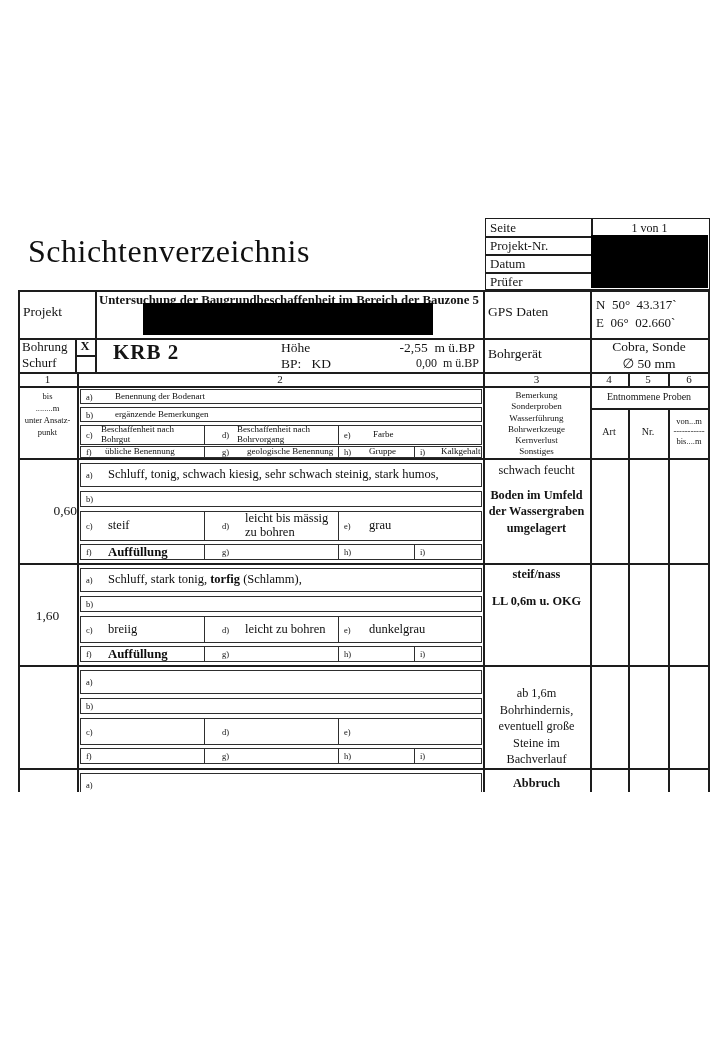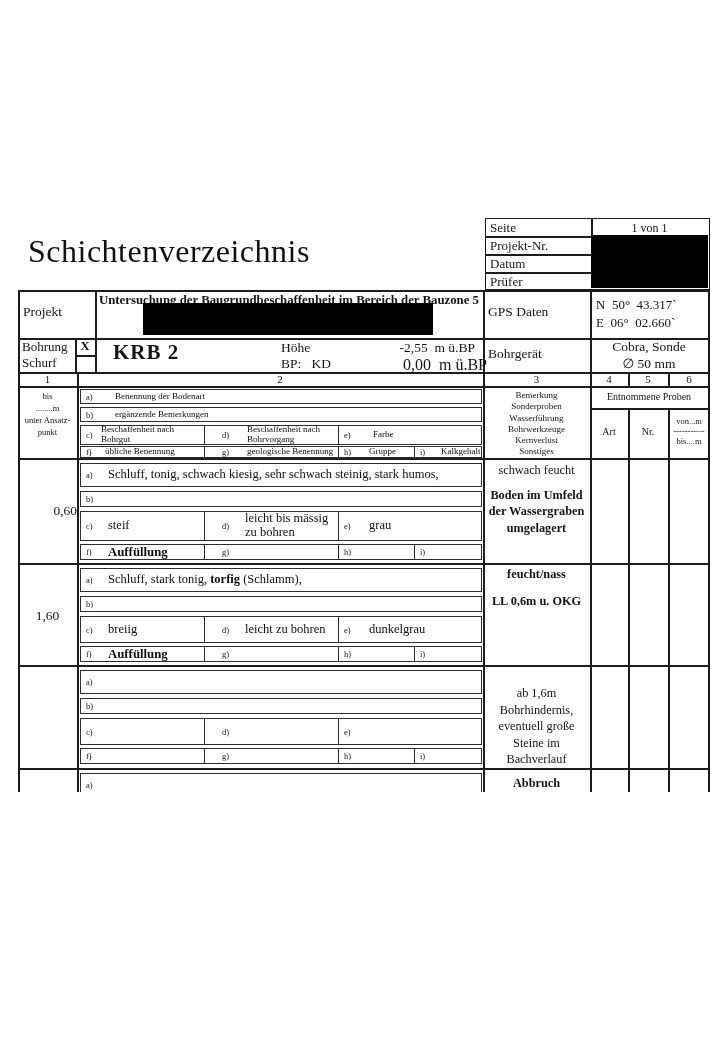--- a/index.html
+++ b/index.html
@@ -82,21 +82,21 @@
     <div class="abs pre" style="left:578px;top:24px;font-size:13px;line-height:17px;">E  06°  02.660`</div>
 
     <div class="abs" style="left:4px;top:49px;font-size:13px;">Bohrung</div>
     <div class="abs" style="left:4px;top:65px;font-size:13px;">Schurf</div>
     <div class="abs ctr" style="left:57px;top:49px;width:20px;height:15px;font-size:12.5px;font-weight:bold;">X</div>
     <div class="abs ctr" style="left:57px;top:66px;width:20px;height:15px;font-size:12.5px;font-weight:bold;"></div>
     <div class="abs" style="left:95px;top:50px;font-size:21px;font-weight:bold;letter-spacing:1px;">KRB 2</div>
     <div class="abs" style="left:263px;top:50px;font-size:13.5px;">Höhe</div>
     <div class="abs pre" style="left:263px;top:66px;font-size:13.5px;">BP:   KD</div>
     <div class="abs pre" style="left:320px;top:50px;width:137px;text-align:right;font-size:13.5px;">-2,55  m ü.BP</div>
-    <div class="abs pre" style="left:332px;top:66px;width:137px;text-align:right;font-size:16px;">0,00  m ü.BP</div>
+    <div class="abs pre" style="left:324px;top:66px;width:137px;text-align:right;font-size:12px;">0,00  m ü.BP</div>
     <div class="abs" style="left:470px;top:56px;font-size:13.5px;">Bohrgerät</div>
     <div class="abs ctr" style="left:572px;top:49px;width:118px;font-size:13.5px;">Cobra, Sonde</div>
     <div class="abs ctr" style="left:572px;top:65px;width:118px;font-size:13.5px;">∅ 50 mm</div>
 
     <div class="cnum" style="left:0;width:59px;">1</div>
     <div class="cnum" style="left:59px;width:406px;">2</div>
     <div class="cnum" style="left:465px;width:107px;">3</div>
     <div class="cnum" style="left:572px;width:38px;">4</div>
     <div class="cnum" style="left:610px;width:40px;">5</div>
     <div class="cnum" style="left:650px;width:42px;">6</div>
@@ -114,21 +114,21 @@
     <div class="box hdr" style="left:62px;top:117px;width:402px;height:15px;">
       <span class="lbl">b)</span>
       <span class="txt" style="margin-left:14px;">ergänzende Bemerkungen</span>
     </div>
     <div class="box hdr" style="left:62px;top:135px;width:125px;height:20px;">
       <span class="lbl">c)</span>
       <span class="txt" style="width:78px;">Beschaffenheit nach Bohrgut</span>
     </div>
     <div class="box hdr nl" style="left:187px;top:135px;width:134px;height:20px;">
       <span class="lbl" style="margin-left:12px;">d)</span>
-      <span class="txt" style="width:80px;margin-left:10px;">Beschaffenheit nach Bohrvorgang</span>
+      <span class="txt" style="width:80px;">Beschaffenheit nach Bohrvorgang</span>
     </div>
     <div class="box hdr nl" style="left:321px;top:135px;width:143px;height:20px;">
       <span class="lbl">e)</span>
       <span class="txt" style="margin-left:14px;">Farbe</span>
     </div>
     <div class="box hdr" style="left:62px;top:156px;width:125px;height:12px;">
       <span class="lbl">f)</span>
       <span class="txt" style="margin-left:4px;">übliche Benennung</span>
     </div>
     <div class="box hdr nl" style="left:187px;top:156px;width:134px;height:12px;">
@@ -225,21 +225,21 @@
     <div class="box nl" style="left:187px;top:356px;width:134px;height:16px;">
       <span class="lbl" style="margin-left:12px;">g)</span>
     </div>
     <div class="box nl" style="left:321px;top:356px;width:76px;height:16px;">
       <span class="lbl">h)</span>
     </div>
     <div class="box nl" style="left:397px;top:356px;width:67px;height:16px;">
       <span class="lbl">i)</span>
     </div>
     <div class="remark" style="top:276px;">
-      <div class="b">feucht/nass</div>
+      <div class="b">steif/nass</div>
       <div class="b" style="margin-top:10px;">LL 0,6m u. OKG</div>
     </div>
 
     <div class="box" style="left:62px;top:380px;width:402px;height:24px;">
       <span class="lbl">a)</span>
     </div>
     <div class="box" style="left:62px;top:408px;width:402px;height:16px;">
       <span class="lbl">b)</span>
     </div>
     <div class="box" style="left:62px;top:428px;width:125px;height:27px;">

